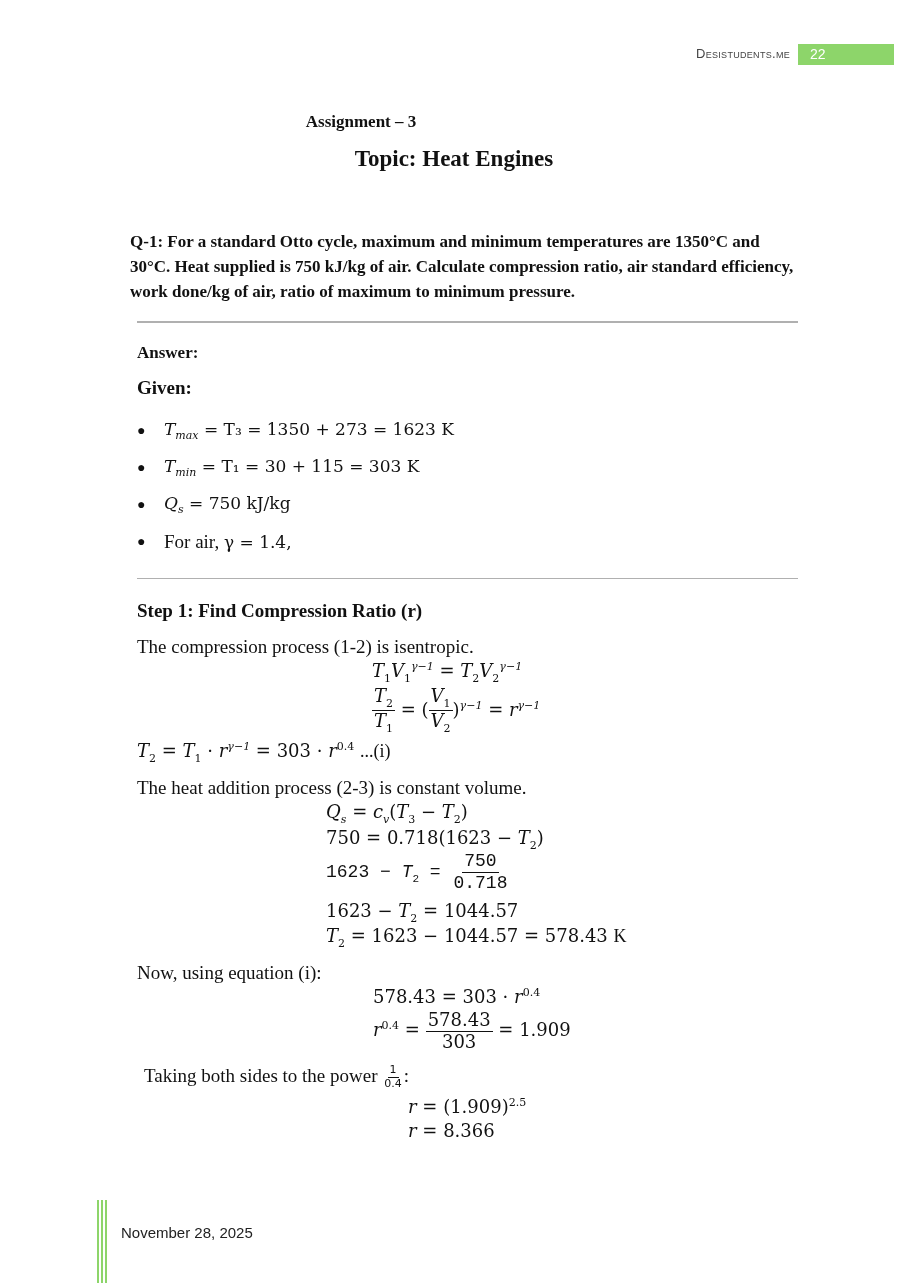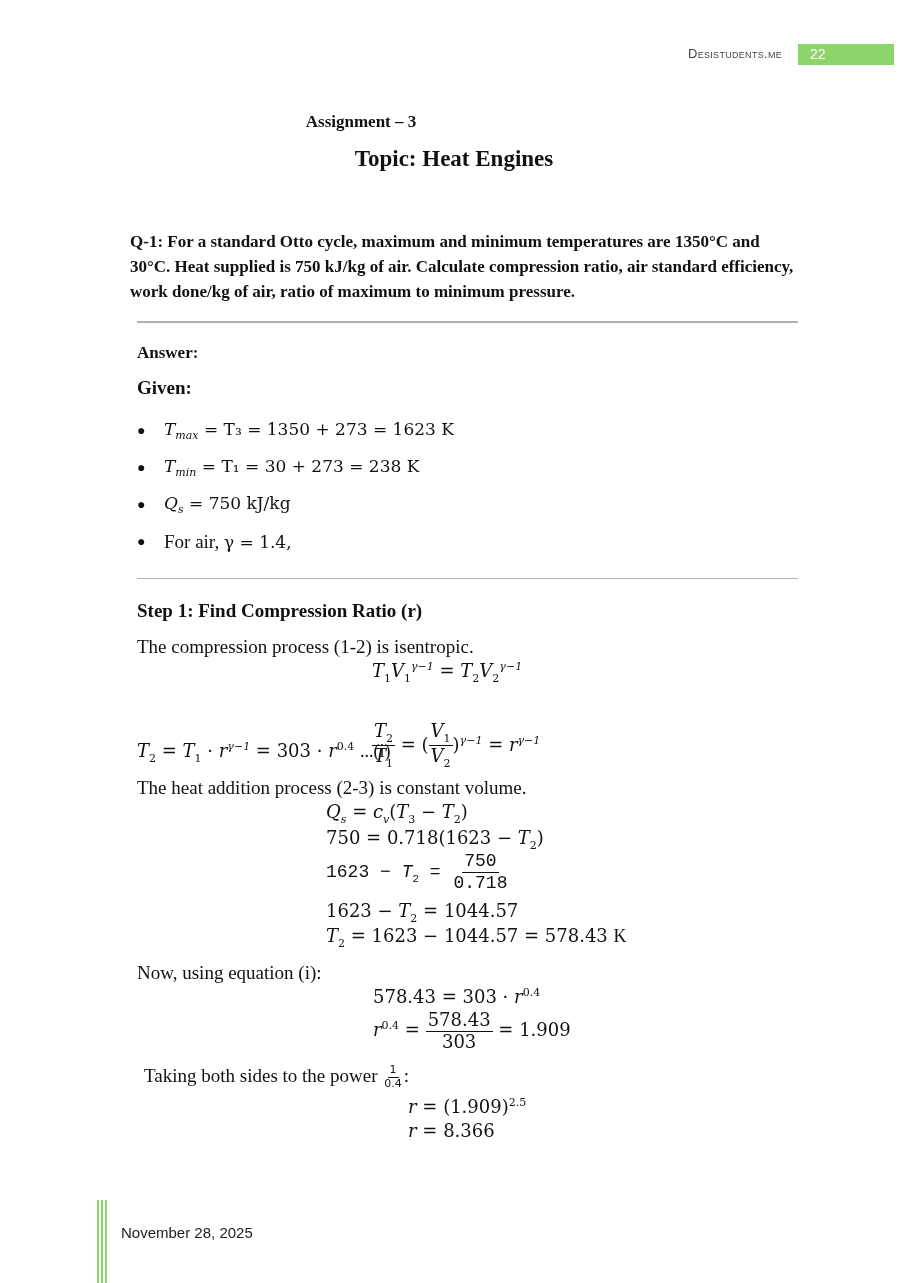--- a/index.html
+++ b/index.html
@@ -1,18 +1,18 @@
 <!DOCTYPE html>
 <html><head>
   <meta charset="utf-8">
   <style>
     html, body { margin: 0; padding: 0; background: #ffffff; }
     body { width: 908px; height: 1283px; position: relative; overflow: hidden;
            font-family: "Liberation Serif", serif; color: #111; }
-    .hdr-site { position: absolute; top: 46px; right: 126px; font-family: "Liberation Sans", sans-serif;
+    .hdr-site { position: absolute; top: 46px; right: 118px; font-family: "Liberation Sans", sans-serif;
                 font-size: 13px; color: #444; letter-spacing: 0.3px; font-variant: small-caps; }
     .hdr-page { position: absolute; top: 44px; left: 798px; width: 96px; height: 21px; background: #8dd56a;
                 color: #fff; font-family: "Liberation Sans", sans-serif; font-size: 14px; line-height: 21px;
                 padding-left: 12px; box-sizing: border-box; }
     .title-small { position: absolute; top: 112px; left: 0; width: 722px; text-align: center;
                    font-weight: bold; font-size: 17px; }
     .title-big { position: absolute; top: 146px; left: 0; width: 908px; text-align: center;
                  font-weight: bold; font-size: 23px; }
     .question { position: absolute; top: 229px; left: 130px; width: 670px; font-weight: bold;
                 font-size: 17px; line-height: 25px; }
@@ -53,41 +53,41 @@
 <div class="lbl" style="top:343px;">Answer:</div>
 <div class="lbl big" style="top:377px;">Given:</div>
 
 <ul class="bullets">
   <li>
     <span class="dot">●</span>
     <span class="m"><span class="mi">T</span><sub class="mi">max</sub><span> = T₃ = 1350 + 273 = 1623 K</span></span>
   </li>
   <li>
     <span class="dot">●</span>
-    <span class="m"><span class="mi">T</span><sub class="mi">min</sub><span> = T₁ = 30 + 273 = 238 K</span></span>
+    <span class="m"><span class="mi">T</span><sub class="mi">min</sub><span> = T₁ = 30 + 115 = 303 K</span></span>
   </li>
   <li>
     <span class="dot">●</span>
     <span class="m"><span class="mi">Q</span><sub class="mi">s</sub><span> = 750 kJ/kg</span></span>
   </li>
   <li>
     <span class="dot">●</span>
     <span><span style="font-family:'Liberation Serif',serif;">For air, </span><span class="m">γ = 1.4,</span></span>
   </li>
 </ul>
 
 <div class="rule" style="top:578px; height:1px;"></div>
 
 <div class="lbl big" style="top:600px;">Step 1: Find Compression Ratio (r)</div>
 <div class="txt" style="top:636px;">The compression process (1-2) is isentropic.</div>
 
 <div class="eq" style="top:660px; left:372px;">
   <span class="mi">T</span><sub>1</sub><span class="mi">V</span><sub>1</sub><sup class="mi">γ−1</sup> = <span class="mi">T</span><sub>2</sub><span class="mi">V</span><sub>2</sub><sup class="mi">γ−1</sup>
 </div>
-<div class="eq" style="top:686px; left:372px;margin-top:35px;">
+<div class="eq" style="top:686px; left:372px;">
   <span class="frac">
       <span class="num"><span class="mi">T</span><sub>2</sub></span>
       <span class="den"><span class="mi">T</span><sub>1</sub></span>
     </span>
   = (<span class="frac">
       <span class="num"><span class="mi">V</span><sub>1</sub></span>
       <span class="den"><span class="mi">V</span><sub>2</sub></span>
     </span>)<sup class="mi">γ−1</sup> = <span class="mi">r</span><sup class="mi">γ−1</sup>
 </div>
 <div class="eq" style="top:740px; left:137px;">

